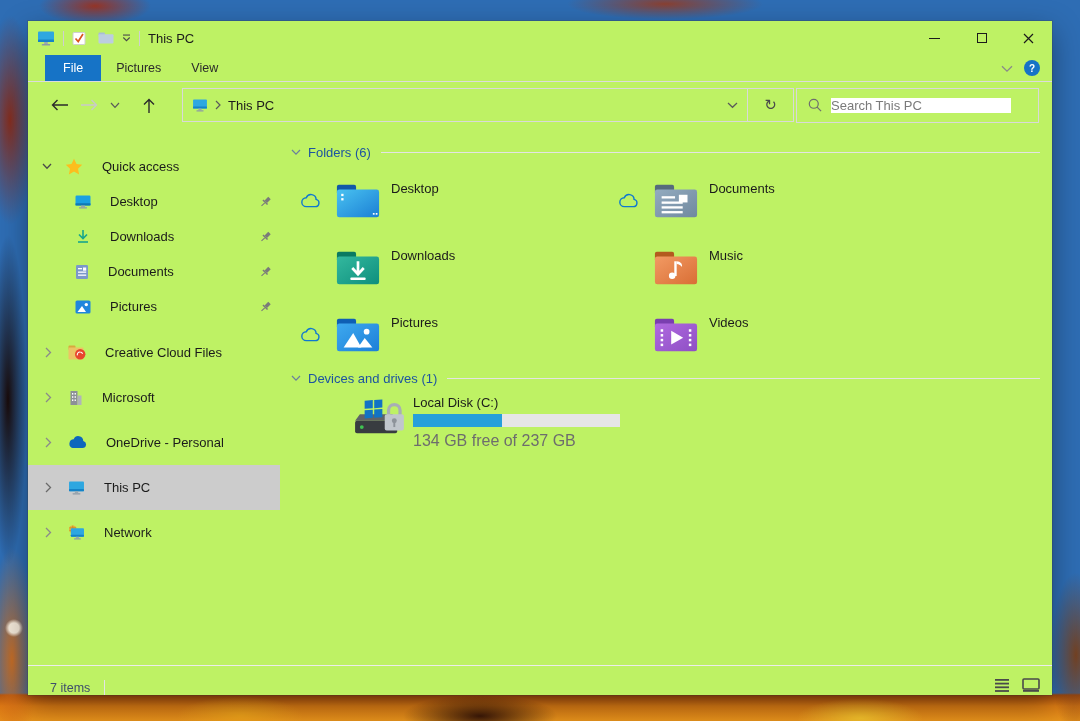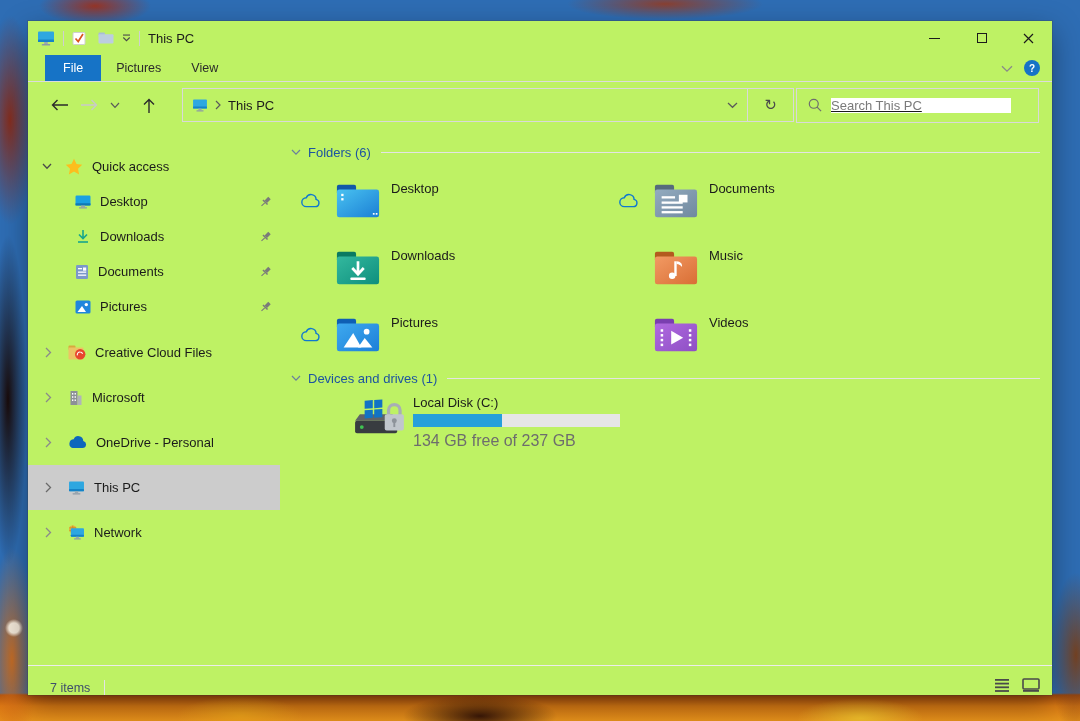--- a/index.html
+++ b/index.html
@@ -53,38 +53,38 @@
   .nav-chevbtn { width:22px; }
   .nav-up { margin-left:8px; }
   .addressbar { margin-left:18px; width:612px; height:34px; border:1px solid #d9d9d9; display:flex; align-items:center; }
   .addr-icon { margin-left:9px; display:flex; }
   .addr-chev { margin:0 7px; display:flex; }
   .addr-text { font-size:13px; }
   .addr-dd { margin-left:auto; width:30px; display:flex; justify-content:center; }
   .addr-div { width:1px; height:32px; background:#d9d9d9; }
   .refresh-btn { width:45px; display:flex; align-items:center; justify-content:center;
                  font-size:15px; color:#4a4a4a; font-family:"DejaVu Sans", sans-serif; }
-  .searchbox { margin-left:2px; width:243px; height:35px; border:1px solid #d9d9d9; display:flex; align-items:center; padding-left:11px; gap:9px;text-decoration:underline; }
+  .searchbox { margin-left:2px; width:243px; height:35px; border:1px solid #d9d9d9; display:flex; align-items:center; padding-left:11px; gap:9px; }
   .searchbox input { border:none; outline:none; font:13px "Liberation Sans", sans-serif; color:#1b1b1b; width:180px; }
   .searchbox input::placeholder { color:#7a7a7a; }
   
   .content { flex:1; display:flex; min-height:0; }
   .sidebar { width:252px; flex:none; padding-top:21px; position:relative; }
   .side-item { height:35px; display:flex; align-items:center; position:relative; }
   .side-item.toplevel { height:45px; }
   .side-item.first-top { margin-top:6px; }
   .side-item.selected { background:#cccccc; }
   .s-chev { width:10px; display:flex; flex:none; }
   .s-chev.qa { margin-left:14px; }
   .s-chev.tl { margin-left:17px; }
   .s-icon { display:flex; flex:none; }
   .qa-star { margin-left:13px; }
   .qa-child .s-icon { margin-left:47px; }
   .tl-icon { margin-left:13px; }
-  .s-label { margin-left:9px; white-space:nowrap; }
+  .s-label { margin-left:19px; white-space:nowrap; }
   .pin { position:absolute; right:8px; top:50%; transform:translateY(-50%); display:flex; }
   
   .main { flex:1; padding:14px 10px 0 10px; min-width:0; }
   .group-header { display:flex; align-items:center; height:20px; }
   .gh-chev { display:flex; margin-left:1px; }
   .gh-title { margin-left:7px; color:#1d54a0; font-size:13px; white-space:nowrap; }
   .gh-line { flex:1; height:1px; background:#e4e4e4; margin-left:10px; margin-right:2px; }
   .tile-grid { margin-top:5px; display:grid; grid-template-columns:318px auto; grid-auto-rows:67px; }
   .tile { display:flex; align-items:center; }
   .cloud-slot { width:22px; margin-left:10px; flex:none; display:flex; }

